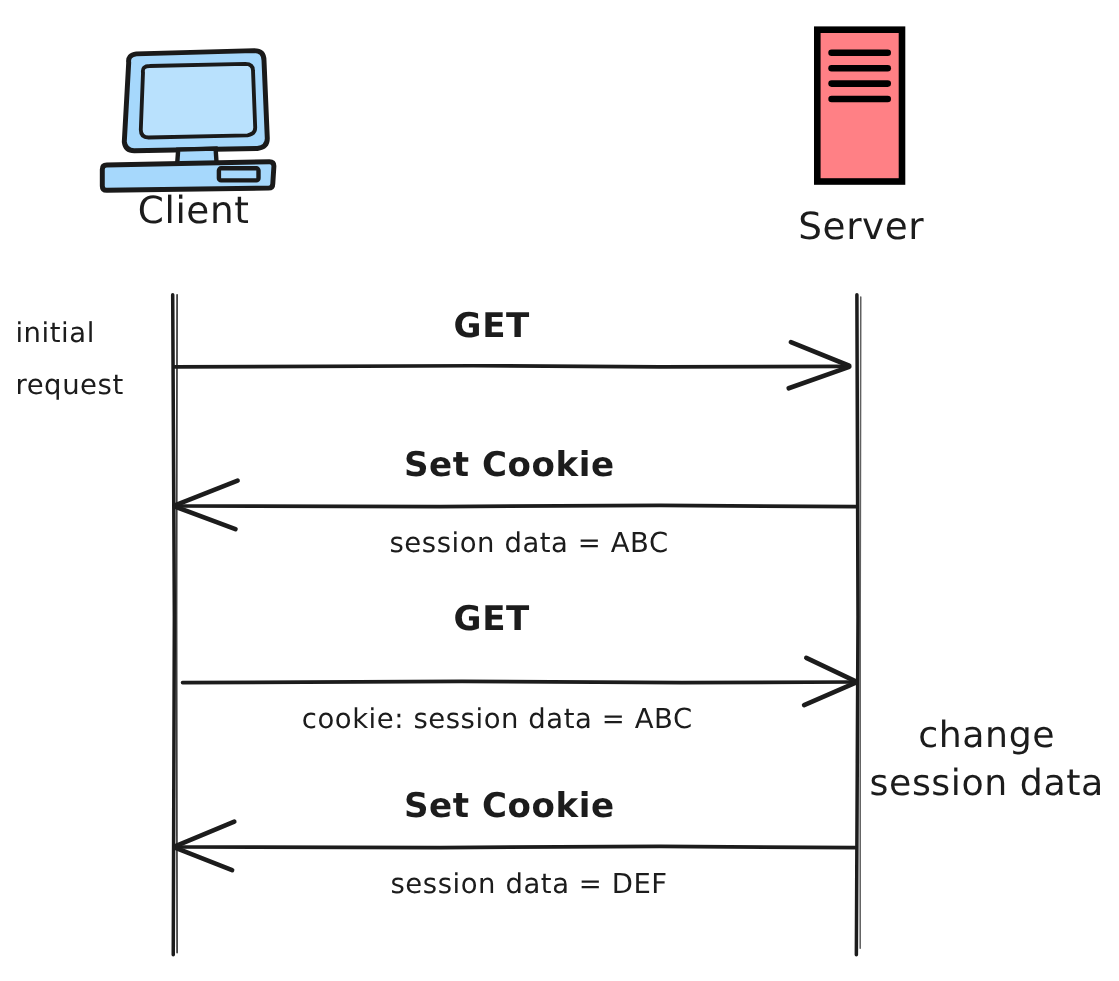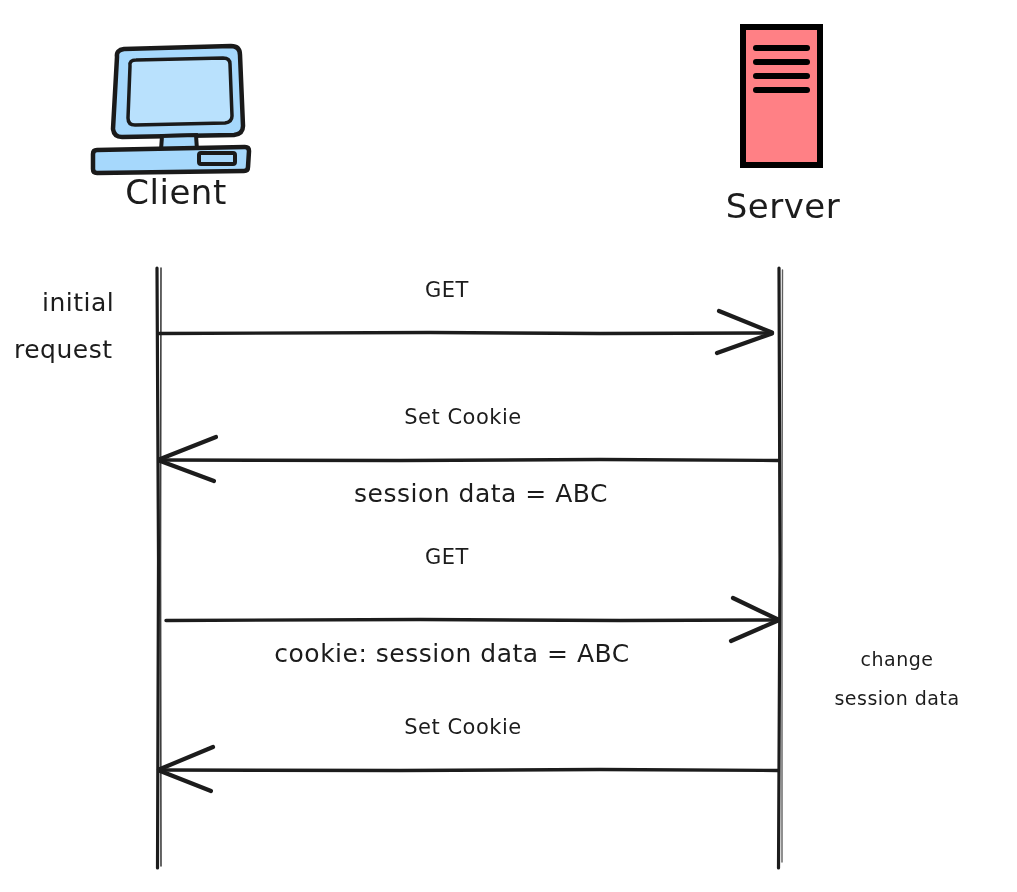--- a/index.html
+++ b/index.html
@@ -32,29 +32,29 @@
     color: #1c1c1c;
     font-family: "DejaVu Sans", sans-serif;
     white-space: nowrap;
     letter-spacing: 0.5px;
   }
   .node-title {
     font-size: 34px;
     font-weight: 400;
   }
   .msg-main {
-    font-size: 21px;
-    font-weight: 400;
+    font-size: 31px;
+    font-weight: 700;
   }
   .msg-sub {
     font-size: 25px;
     font-weight: 400;
   }
   .side-note {
-    font-size: 19px;
+    font-size: 33px;
     font-weight: 400;
     line-height: 1.22;
     text-align: center;
   }
   .side-note-left {
     font-size: 25px;
     font-weight: 400;
     line-height: 1.22;
     text-align: left;
   }
@@ -123,32 +123,33 @@
       <path d="M211,791 L159,770.5" fill="none" stroke="#1c1c1c" stroke-width="4.2" stroke-linecap="round"></path>
     </g>
 
   </svg>
 
   <div class="label node-title ctr" style="left:783px; top:186px;">Server</div>
 
   <div class="label node-title ctr" style="left:176px; top:172px;">Client</div>
 
   <div style="position:absolute; left:14px; top:288px;">
-    <div class="label side-note-left" style="position:relative;margin-left:28px;">initial</div>
+    <div class="label side-note-left" style="position:relative;">initial</div>
     <div class="label side-note-left" style="position:relative; margin-top:16px;">request</div>
   </div>
 
   <div class="label msg-main ctr" style="left:447px; top:278px;">GET</div>
 
   <div class="label msg-main ctr" style="left:463px; top:405px;">Set Cookie</div>
   <div class="label msg-sub ctr" style="left:481px; top:479px;text-align:center;">session data = ABC</div>
 
   <div class="label msg-main ctr" style="left:447px; top:545px;">GET</div>
   <div class="label msg-sub ctr" style="left:452px; top:639px;">cookie: session data = ABC</div>
 
   <div class="label msg-main ctr" style="left:463px; top:715px;">Set Cookie</div>
+  <div class="label msg-sub ctr" style="left:481px; top:789px;">session data = DEF</div>
 
   <div style="position:absolute; left:897px; top:648px; transform:translateX(-50%); width:230px;">
     <div class="label side-note" style="position:relative; width:230px; left:0;">change</div>
-    <div class="label side-note" style="position:relative; width:230px; left:0; margin-top:16px;">session data</div>
+    <div class="label side-note" style="position:relative; width:230px; left:0; margin-top:4px;">session data</div>
   </div>
 
 </div>
 
 </body></html>

